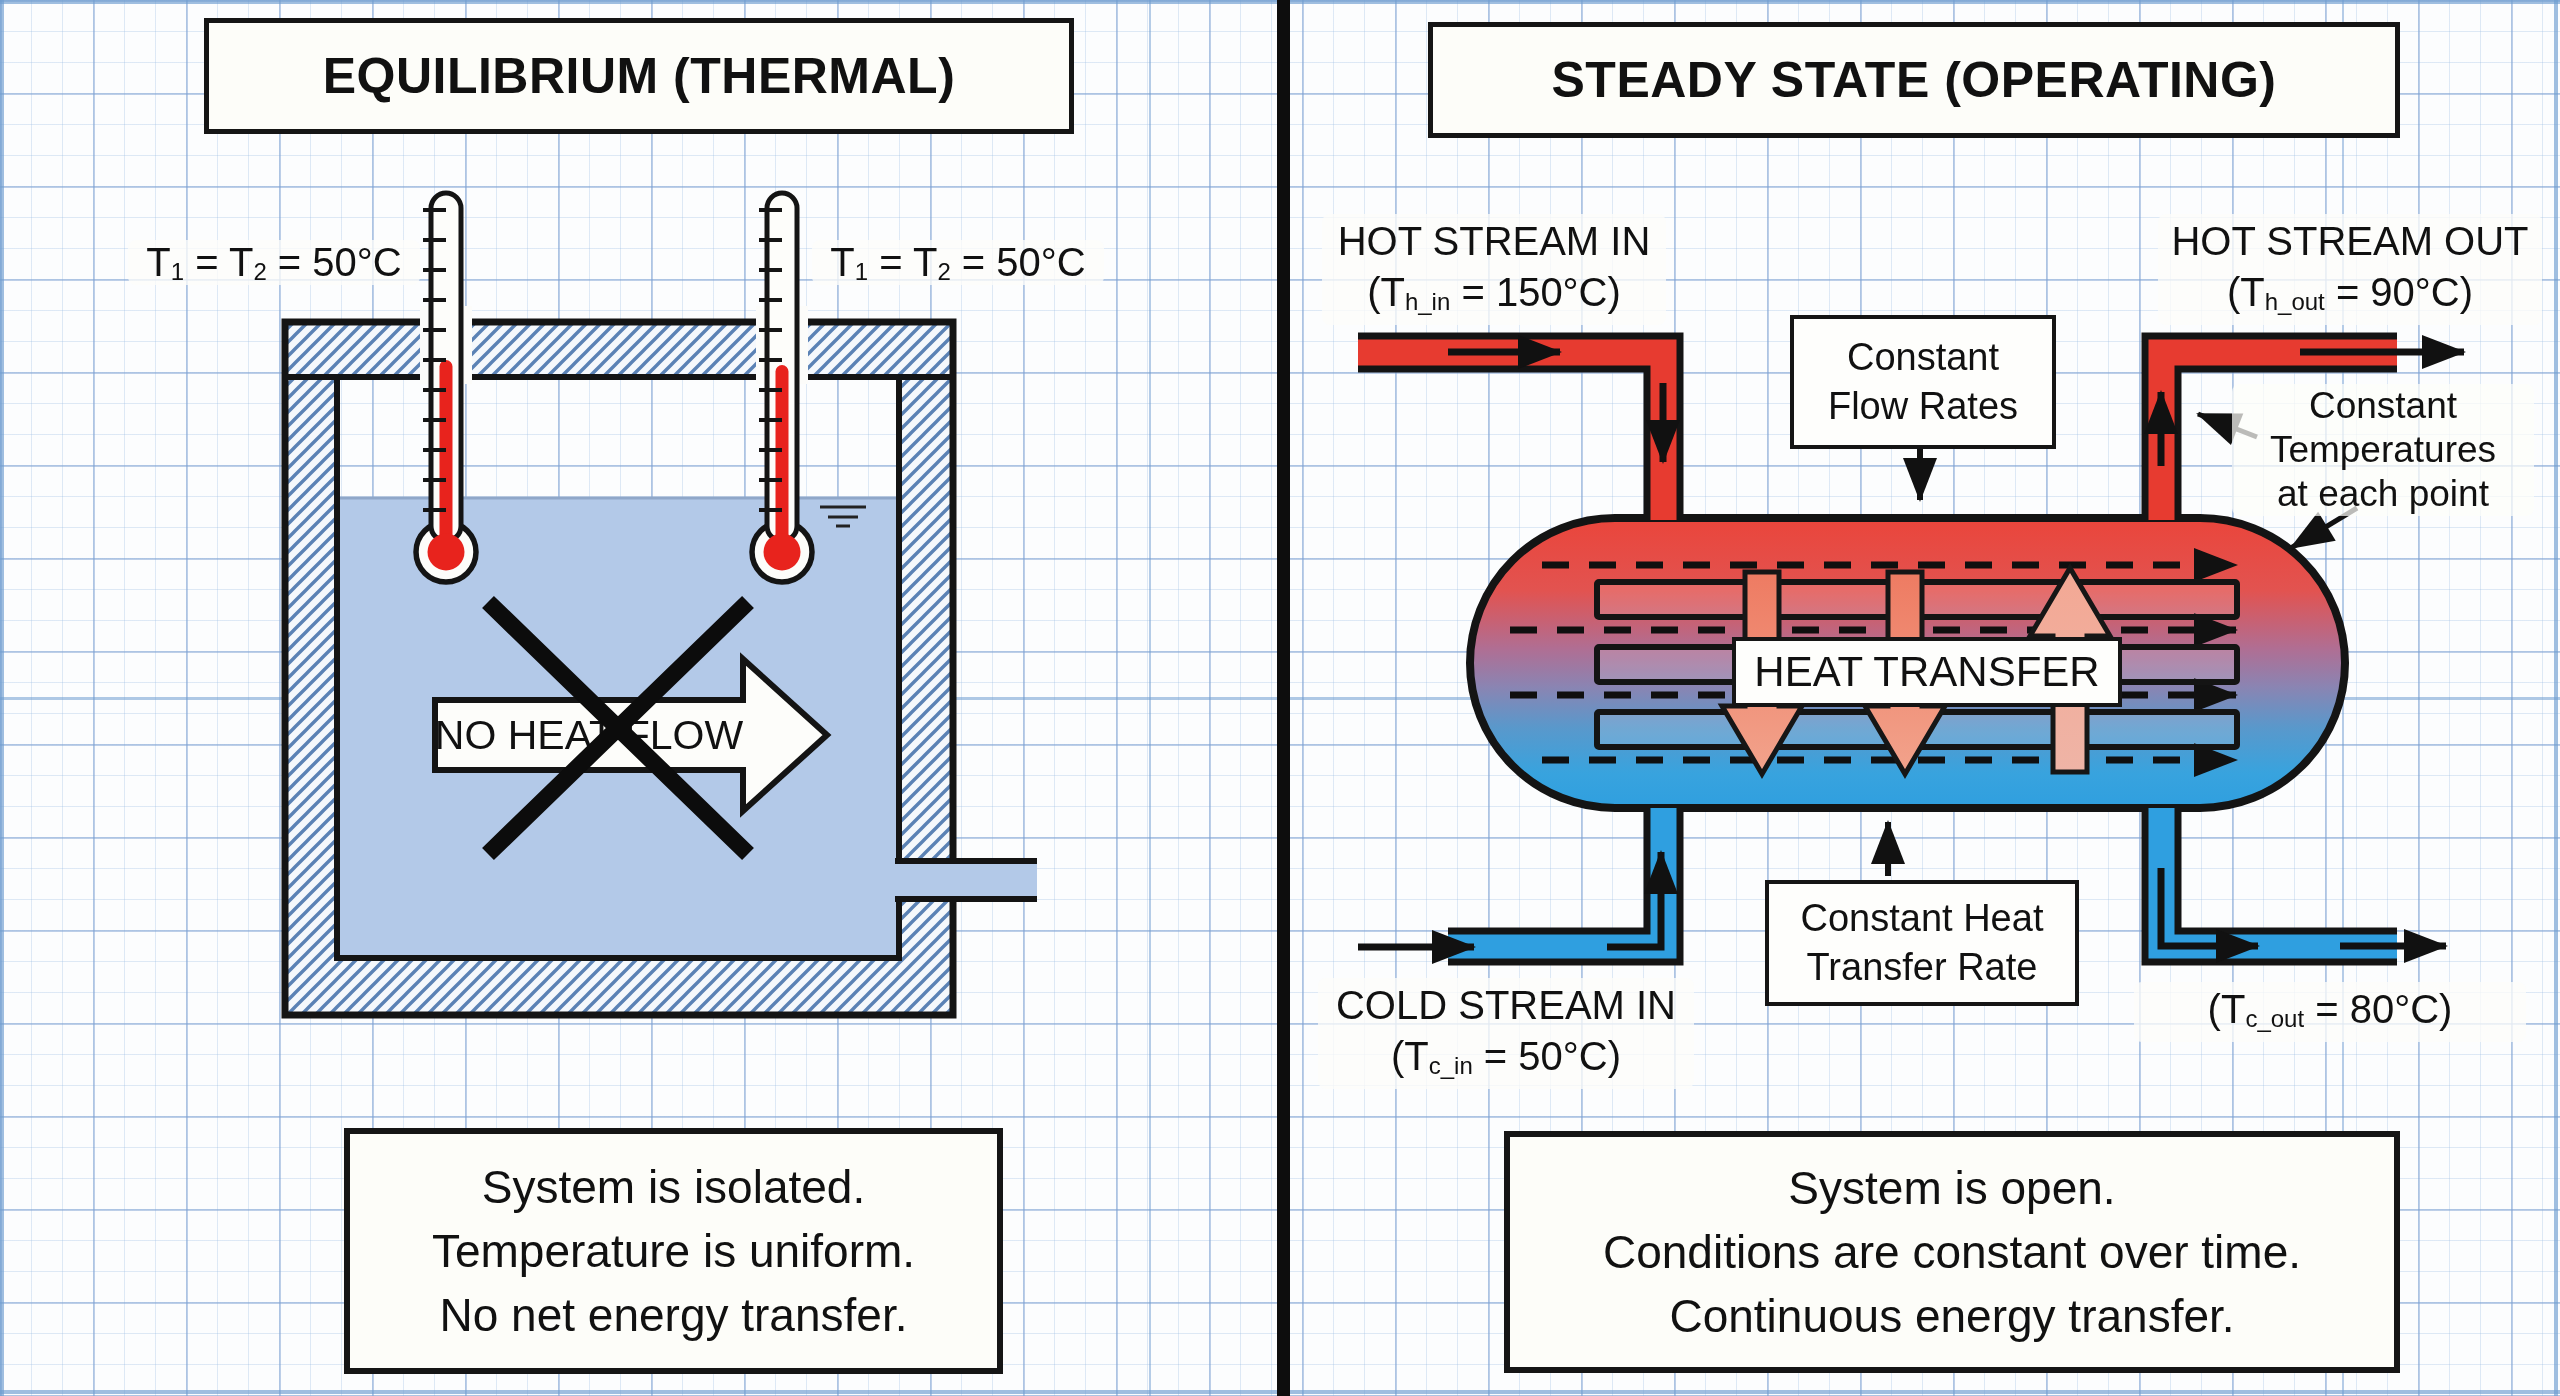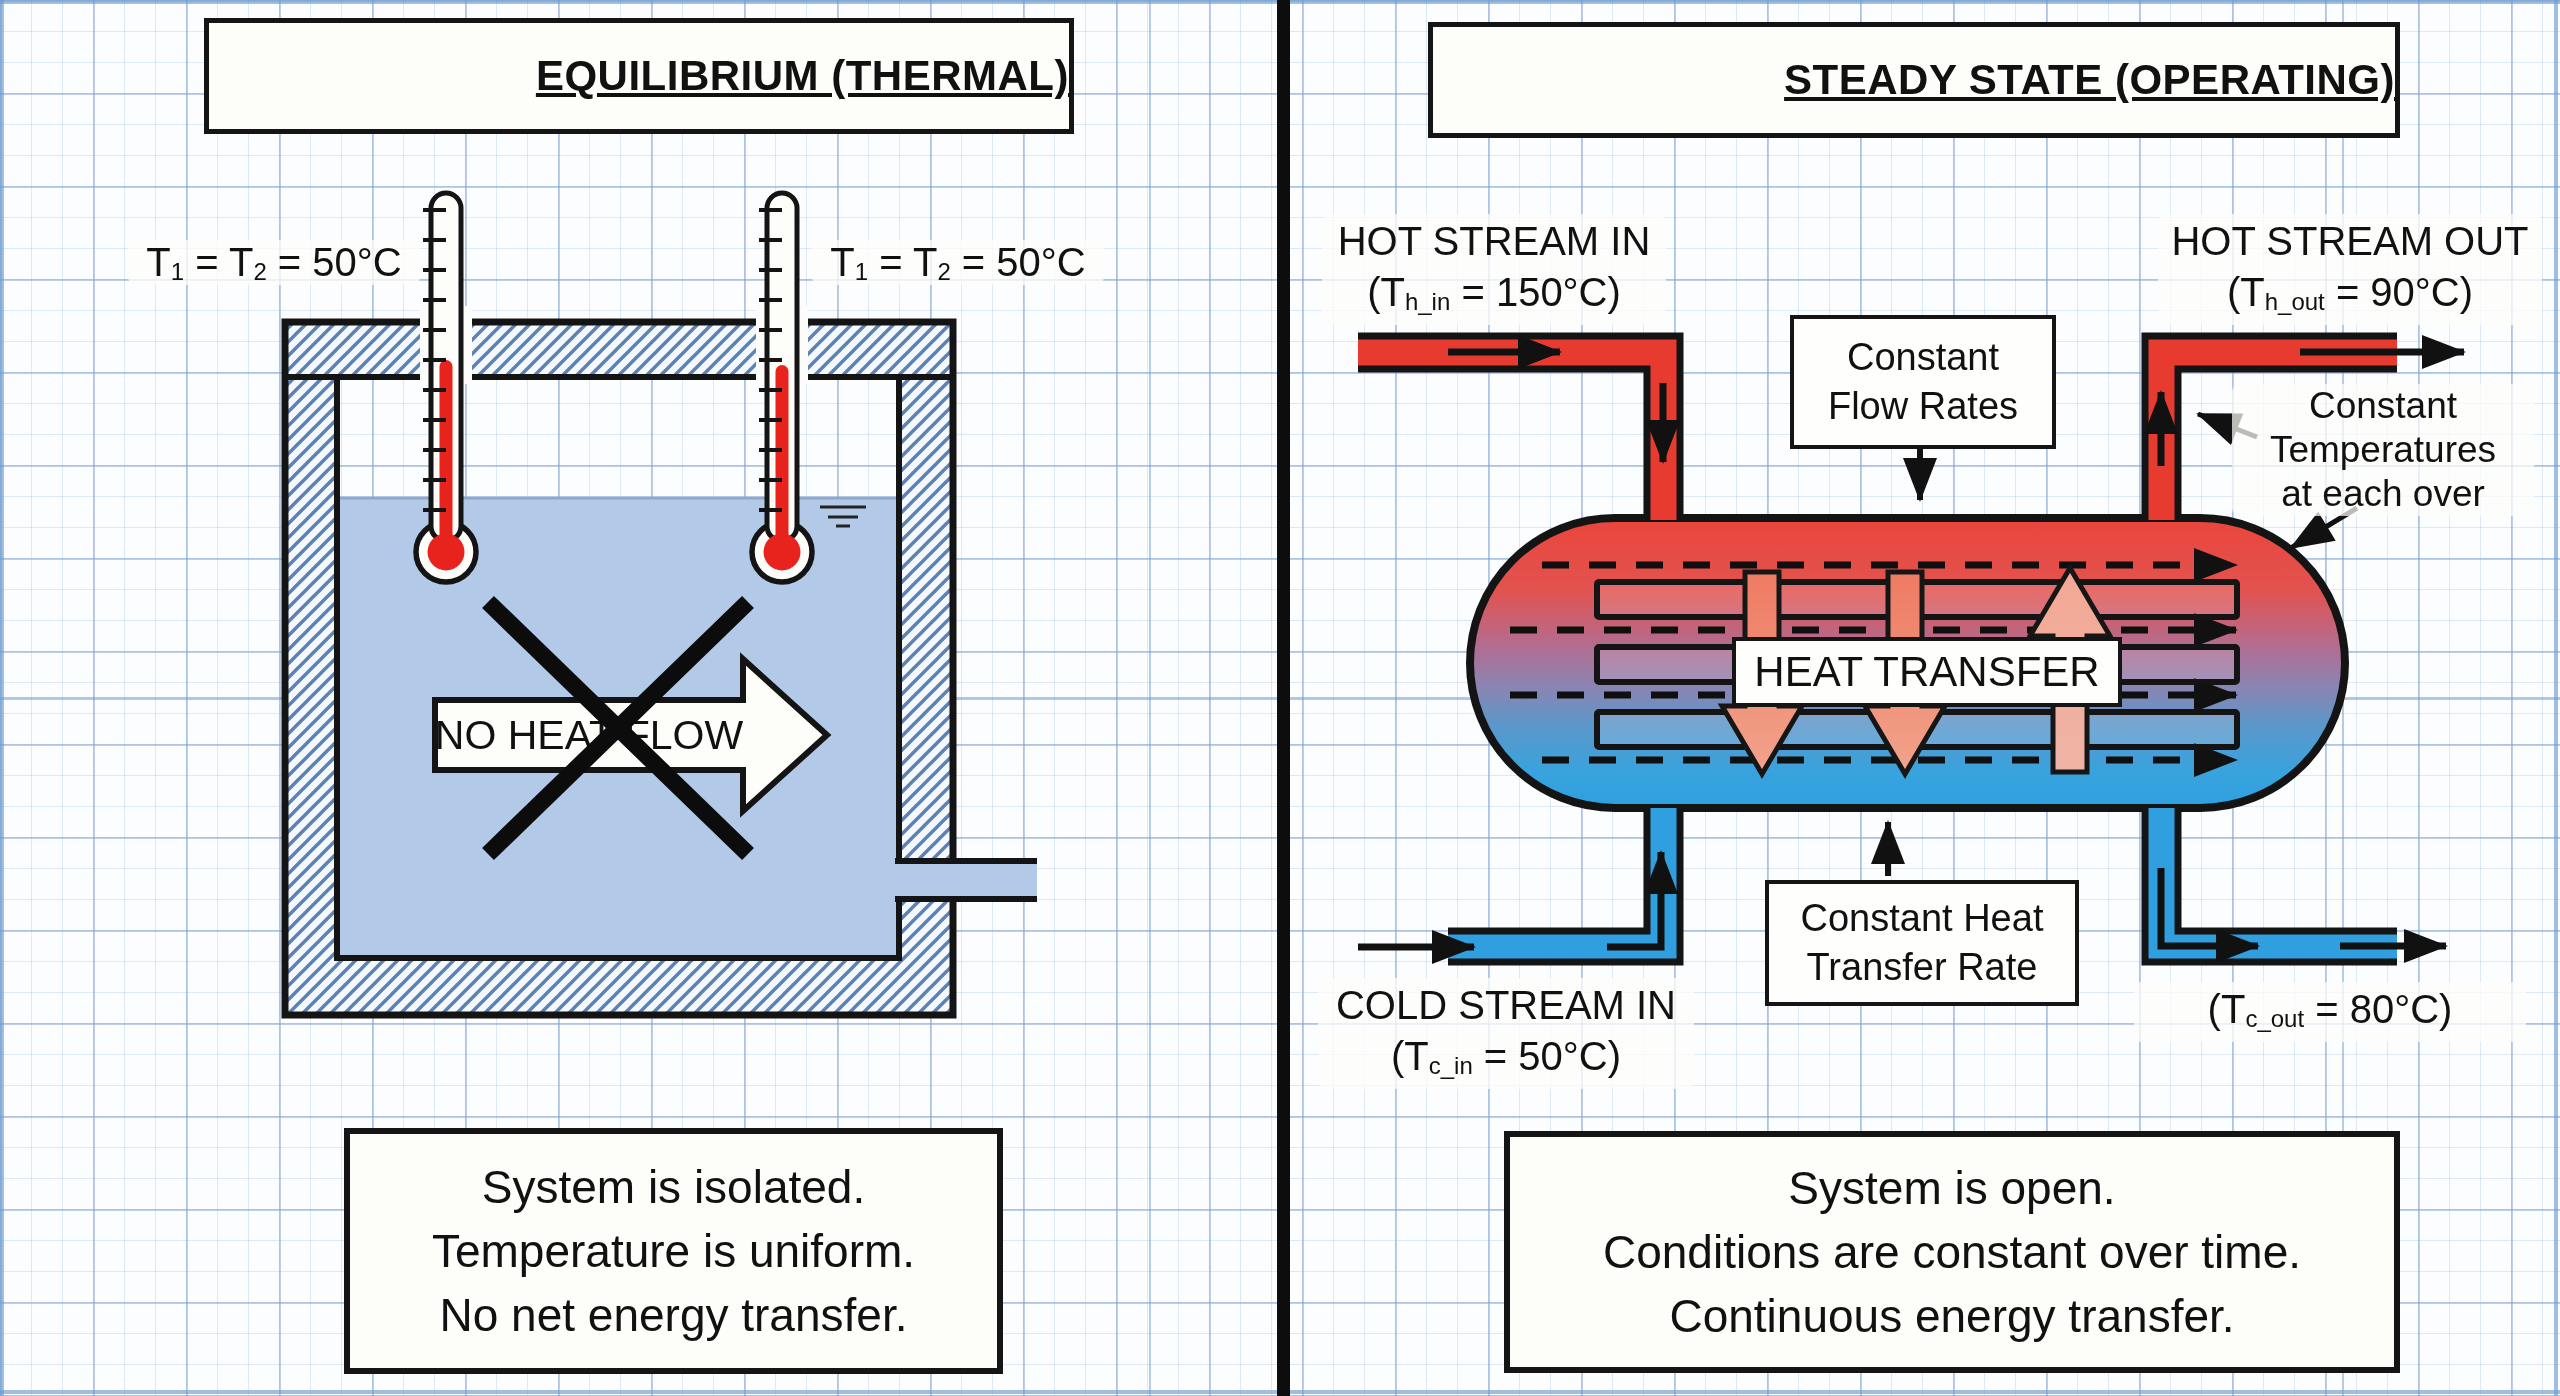--- a/index.html
+++ b/index.html
@@ -11,23 +11,23 @@
       repeating-linear-gradient(to right,  rgba(125,160,210,.50) 0 2px, transparent 2px 93px),
       repeating-linear-gradient(to bottom, rgba(125,160,210,.50) 0 2px, transparent 2px 93px),
       repeating-linear-gradient(to right,  rgba(150,185,225,.30) 0 1px, transparent 1px 31px),
       repeating-linear-gradient(to bottom, rgba(150,185,225,.30) 0 1px, transparent 1px 31px);
   }
   .acc{position:absolute;background:#6d9cd0;opacity:.65;}
   svg{position:absolute;left:0;top:0;}
   svg text{font-family:"Liberation Sans",sans-serif;}
 
   .titlebox{
-    position:absolute;display:flex;align-items:center;justify-content:flex-end;
+    position:absolute;display:flex;align-items:center;justify-content:center;
     background:#fdfdf9;border:5px solid #151515;
-    font-size:42px;font-weight:700;letter-spacing:.5px;white-space:nowrap;text-decoration:underline;
+    font-size:50px;font-weight:700;letter-spacing:.5px;white-space:nowrap;
   }
   .stmtbox{
     position:absolute;display:flex;flex-direction:column;align-items:center;justify-content:center;
     background:#fdfdf9;border:6px solid #151515;
     font-size:46px;line-height:64px;text-align:center;white-space:nowrap;margin-left:36px;
   }
   .smallbox{
     position:absolute;display:flex;flex-direction:column;align-items:center;justify-content:center;
     background:#fefefc;border:4px solid #151515;
     font-size:38px;line-height:49px;text-align:center;white-space:nowrap;
@@ -243,21 +243,21 @@
   </div>
 
   <div class="smallbox" style="left:1765px;top:880px;width:306px;height:118px;">
     <div>Constant Heat</div>
     <div>Transfer Rate</div>
   </div>
 
   <div class="calloutlabel" style="left:2232px;top:384px;width:302px;">
     <div>Constant</div>
     <div>Temperatures</div>
-    <div>at each over</div>
+    <div>at each point</div>
   </div>
 
   <div class="htbox" style="left:1732px;top:637px;width:382px;height:62px;">
     <span>HEAT TRANSFER</span>
   </div>
 
   <div class="stmtbox" style="left:1468px;top:1131px;width:884px;height:230px;">
     <div>System is open.</div>
     <div>Conditions are constant over time.</div>
     <div>Continuous energy transfer.</div>

